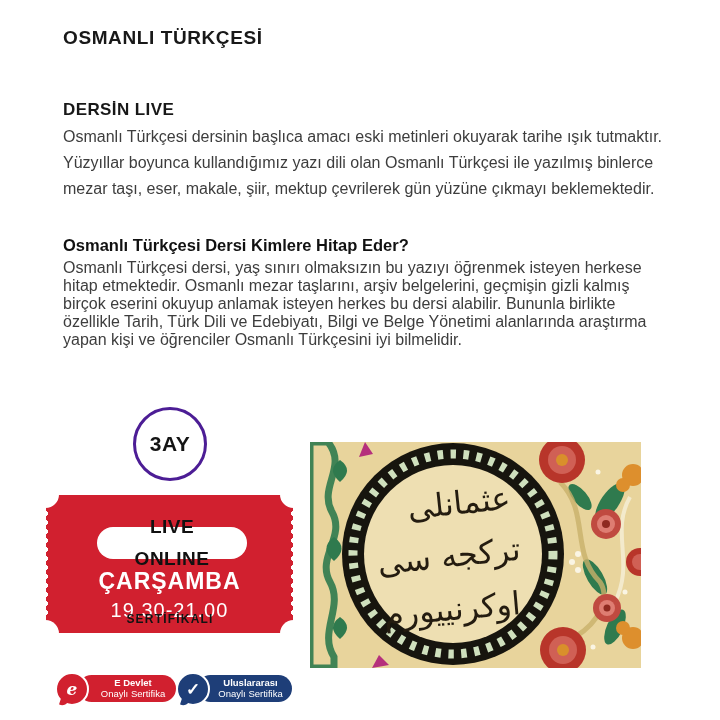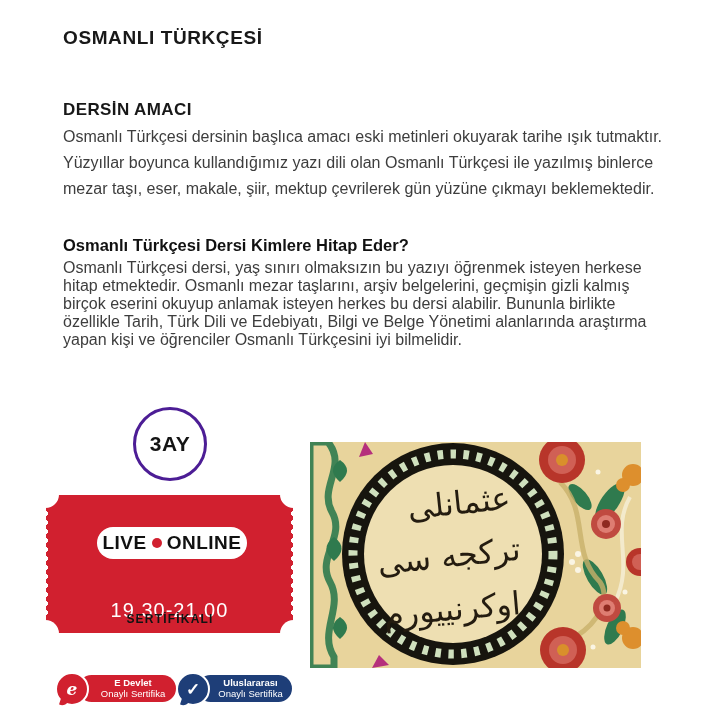--- a/index.html
+++ b/index.html
@@ -20,21 +20,21 @@
   .notch { position:absolute; width:27px; height:27px; border-radius:50%; background:#fff; }
   .notch.tl { left:-14px; top:-14px; } .notch.tr { right:-14px; top:-14px; }
   .notch.bl { left:-14px; bottom:-14px; } .notch.br { right:-14px; bottom:-14px; }
   .perf { position:absolute; top:14px; bottom:14px; width:7px;
           background-image: radial-gradient(circle 2.6px at 3.5px 4.5px, #fff 2.5px, rgba(255,255,255,0) 2.7px);
           background-size:7px 9px; background-repeat:repeat-y; }
   .perf.left { left:-4px; } .perf.right { right:-4px; }
   .ticket-level { position:absolute; left:0; top:10px; width:100%; text-align:center;
                   color:#fff; font-size:13.5px; font-weight:800; letter-spacing:1.6px; }
   .live-pill { position:absolute; left:51px; top:32px; width:150px; height:32px; background:#fff; border-radius:17px;
-               display:flex; align-items:center; justify-content:center; gap:5px; }
+               display:flex; align-items:center; justify-content:center; gap:5px;flex-direction:column; }
   .live-pill .word { font-size:19px; font-weight:900; letter-spacing:.5px; color:#111; }
   .live-dot { width:10px; height:10px; border-radius:50%; background:var(--red); }
   .ticket-day  { position:absolute; left:0; top:73px; width:100%; text-align:center; color:#fff;
                  font-size:23px; font-weight:800; letter-spacing:1px; }
   .ticket-time { position:absolute; left:0; top:104px; width:100%; text-align:center; color:#fff;
                  font-size:20px; font-weight:400; letter-spacing:1px; }
 
   .cert-title { position:absolute; left:45px; top:612px; width:250px; text-align:center;
                 font-size:12px; font-weight:800; letter-spacing:1.2px; color:#121212; }
 
@@ -58,21 +58,21 @@
 
   .artwork { position:absolute; left:310px; top:442px; width:331px; height:226px; overflow:hidden; }
 </style>
 </head>
 <body>
 
 <div class="page" style="--red:#d1202f; --navy:#1e3e78;">
 
   <div class="page-title">OSMANLI TÜRKÇESİ</div>
 
-  <div class="sec1-head">DERSİN AMACI</div>
+  <div class="sec1-head">DERSİN LIVE</div>
   <div class="sec1-body">Osmanlı Türkçesi dersinin başlıca amacı eski metinleri okuyarak tarihe ışık tutmaktır. Yüzyıllar boyunca kullandığımız yazı dili olan Osmanlı Türkçesi ile yazılmış binlerce mezar taşı, eser, makale, şiir, mektup çevrilerek gün yüzüne çıkmayı beklemektedir.</div>
 
   <div class="sec2-head">Osmanlı Türkçesi Dersi Kimlere Hitap Eder?</div>
   <div class="sec2-body">Osmanlı Türkçesi dersi, yaş sınırı olmaksızın bu yazıyı öğrenmek isteyen herkese hitap etmektedir. Osmanlı mezar taşlarını, arşiv belgelerini, geçmişin gizli kalmış birçok eserini okuyup anlamak isteyen herkes bu dersi alabilir. Bununla birlikte özellikle Tarih, Türk Dili ve Edebiyatı, Bilgi ve Belge Yönetimi alanlarında araştırma yapan kişi ve öğrenciler Osmanlı Türkçesini iyi bilmelidir.</div>
 
   <div class="duration">
     <span>3AY</span>
   </div>
 
   <div class="ticket">
@@ -81,20 +81,21 @@
     <div class="notch bl"></div>
     <div class="notch br"></div>
     <div class="perf left"></div>
     <div class="perf right"></div>
 
     <div class="live-pill">
       <span class="word">LIVE</span>
       <span class="live-dot"></span>
       <span class="word">ONLINE</span>
     </div>
+    <div class="ticket-day">ÇARŞAMBA</div>
     <div class="ticket-time">19.30-21.00</div>
   </div>
 
   <div class="cert-title">SERTİFİKALI</div>
 
   <div class="badge red">
     <div class="pill">
       <span class="l1">E Devlet</span>
       <span class="l2">Onaylı Sertifika</span>
     </div>

